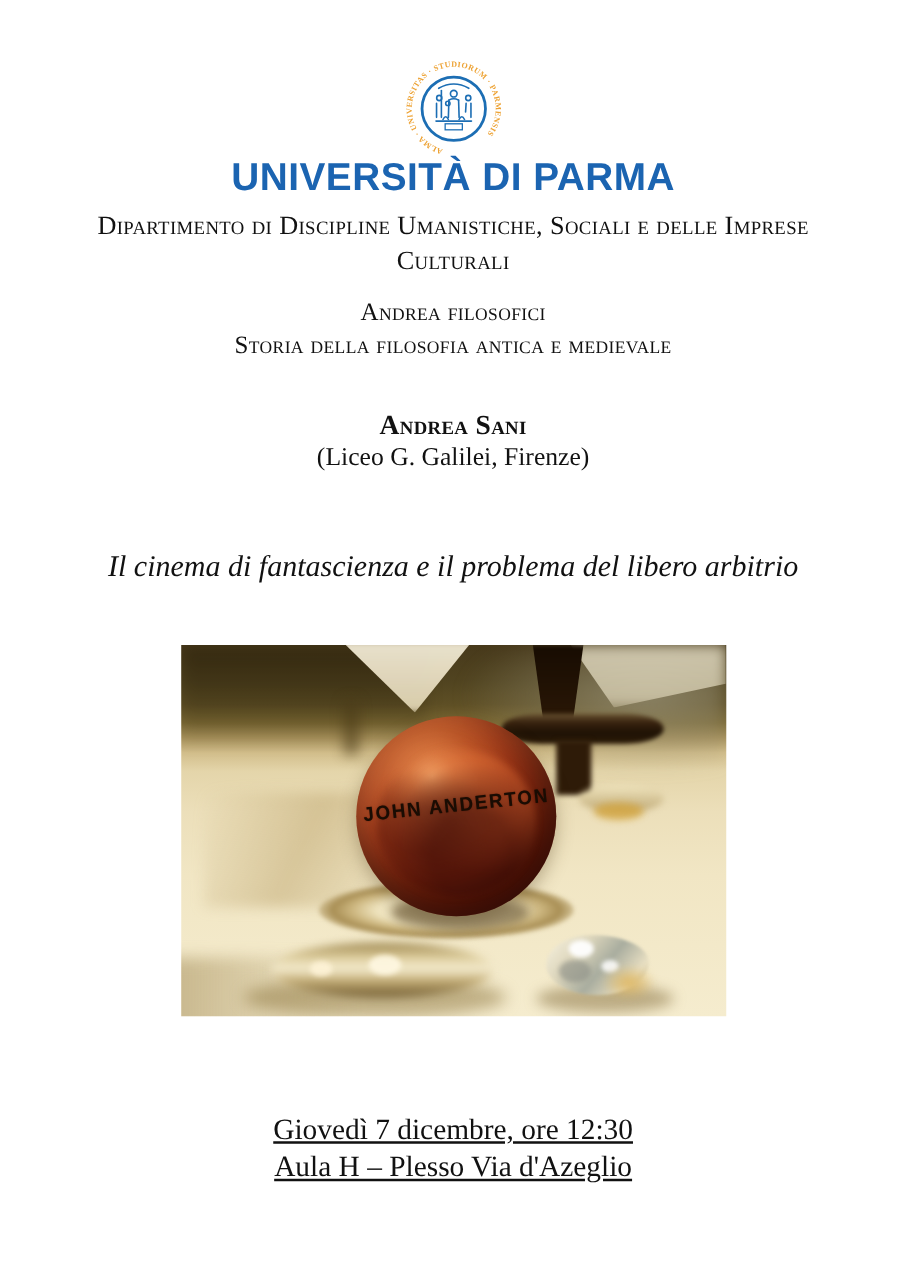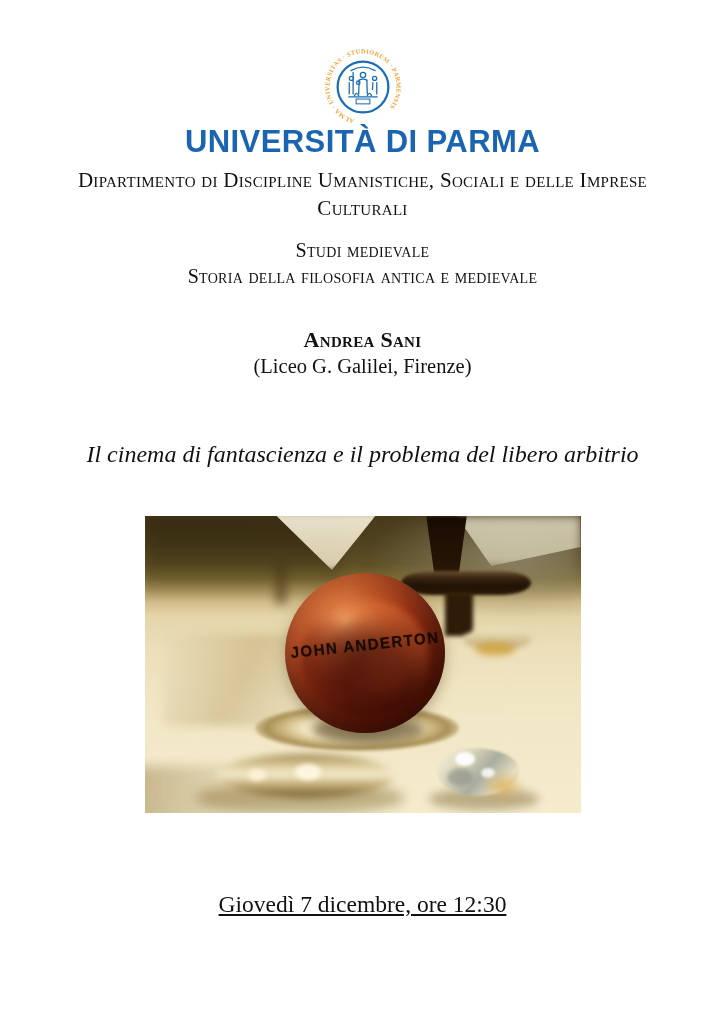--- a/index.html
+++ b/index.html
@@ -144,21 +144,21 @@
   </svg>
 
   <div class="wordmark">UNIVERSITÀ DI PARMA</div>
 
   <div class="dept smallcaps">
     <div>Dipartimento di Discipline Umanistiche, Sociali e delle Imprese</div>
     <div>Culturali</div>
   </div>
 
   <div class="program smallcaps">
-    <div>Studi medievale</div>
+    <div>Andrea filosofici</div>
     <div>Storia della filosofia antica e medievale</div>
   </div>
 
   <div class="speaker">
     <div class="name smallcaps">Andrea Sani</div>
     <div class="affil">(Liceo G. Galilei, Firenze)</div>
   </div>
 
   <div class="lecture-title">Il cinema di fantascienza e il problema del libero arbitrio</div>
 
@@ -188,15 +188,16 @@
       <div class="c1"></div>
       <div class="c4"></div>
       <div class="c2"></div>
       <div class="c3"></div>
     </div>
     <div class="ph-crystal-gold"></div>
   </div>
 
   <div class="schedule">
     <div>Giovedì 7 dicembre, ore 12:30</div>
+    <div>Aula H – Plesso Via d'Azeglio</div>
   </div>
 
 </div>
 
 </body></html>

